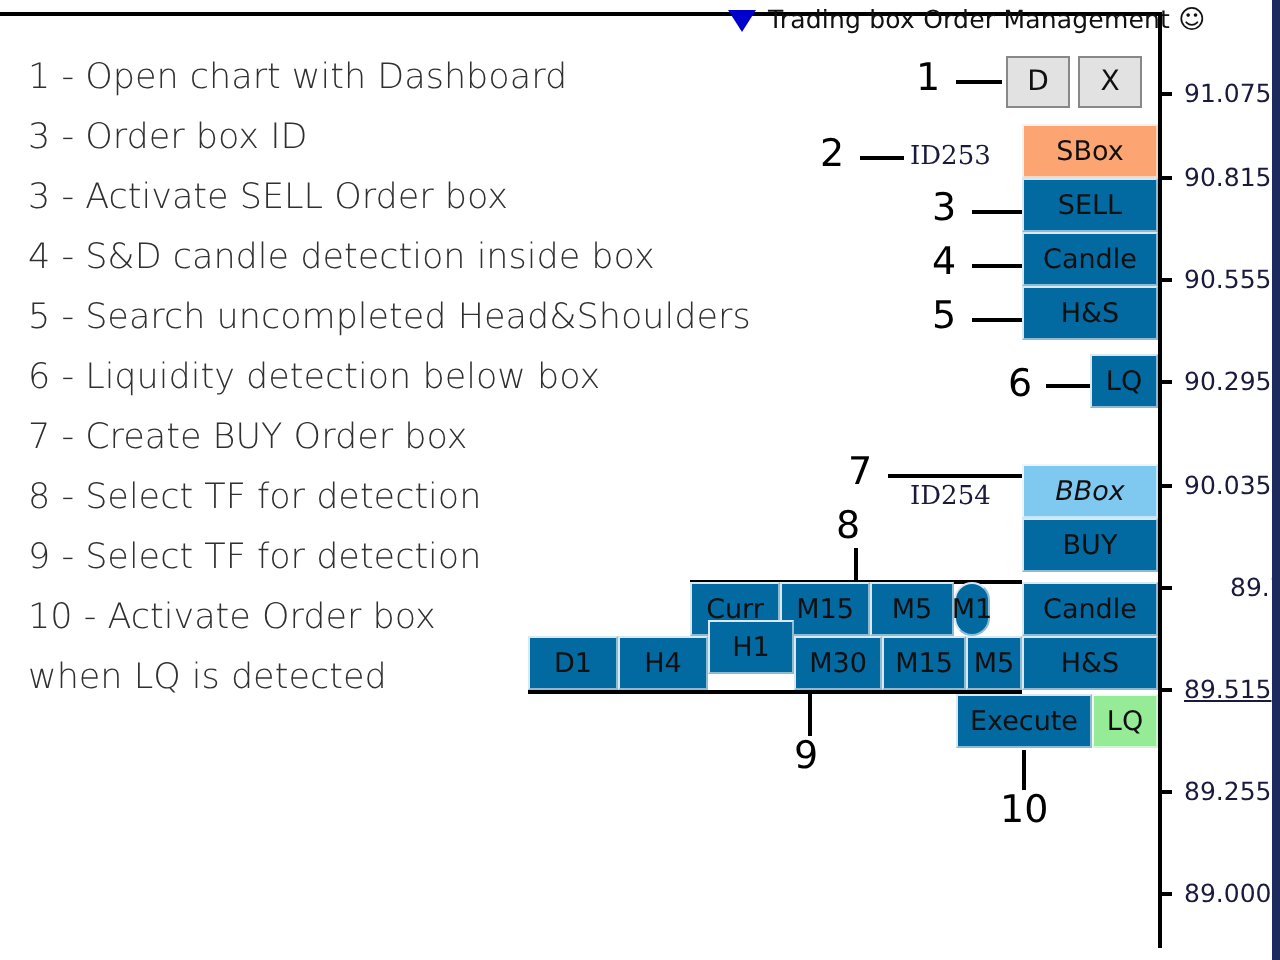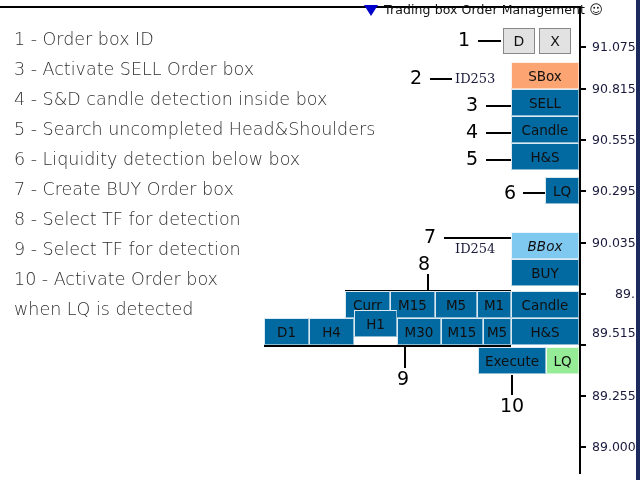--- a/index.html
+++ b/index.html
@@ -146,21 +146,22 @@
   <div class="top-rule"></div>
 
   <div class="triangle-marker"></div>
 
   <div class="panel-title">
     <span>Trading box Order Management</span>
     <span class="smiley">☺</span>
   </div>
 
   <div class="legend">
-    <div class="legend-line">1 - Order box ID</div>
+    <div class="legend-line">1 - Open chart with Dashboard</div>
+    <div class="legend-line">3 - Order box ID</div>
     <div class="legend-line">3 - Activate SELL Order box</div>
     <div class="legend-line">4 - S&amp;D candle detection inside box</div>
     <div class="legend-line">5 - Search uncompleted Head&amp;Shoulders</div>
     <div class="legend-line">6 - Liquidity detection below box</div>
     <div class="legend-line">7 - Create BUY Order box</div>
     <div class="legend-line">8 - Select TF for detection</div>
     <div class="legend-line">9 - Select TF for detection</div>
     <div class="legend-line">10 - Activate Order box</div>
     <div class="legend-line">when LQ is detected</div>
   </div>
@@ -206,21 +207,21 @@
   <div class="callout-num" style="left:424px; top:225px;">7</div>
   <div class="leader-h" style="left:444px; top:237px; width:67px;"></div>
 
   <div class="callout-num" style="left:418px; top:252px;">8</div>
   <div class="leader-v" style="left:427px; top:274px; height:18px;"></div>
   <div class="leader-h" style="left:345px; top:290px; width:166px;"></div>
 
   <div class="cell red" style="left:345px; top:291px; width:45px; height:27px;">Curr</div>
   <div class="cell red" style="left:390px; top:291px; width:45px; height:27px;">M15</div>
   <div class="cell red" style="left:435px; top:291px; width:42px; height:27px;">M5</div>
-  <div class="cell red" style="left:477px; top:291px; width:34px; height:27px;">M1</div>
+  <div class="cell red" style="left:477px; top:291px; width:18px; height:27px;border-radius:11px;">M1</div>
 
   <div class="cell red" style="left:264px; top:318px; width:45px; height:27px;">D1</div>
   <div class="cell red" style="left:309px; top:318px; width:45px; height:27px;">H4</div>
   <div class="cell red" style="left:354px; top:310px; width:43px; height:27px;">H1</div>
   <div class="cell red" style="left:397px; top:318px; width:44px; height:27px;">M30</div>
   <div class="cell red" style="left:441px; top:318px; width:42px; height:27px;">M15</div>
   <div class="cell red" style="left:483px; top:318px; width:28px; height:27px;">M5</div>
 
   <div class="leader-h" style="left:264px; top:345px; width:247px;"></div>
   <div class="leader-v" style="left:404px; top:346px; height:22px;"></div>
@@ -237,21 +238,21 @@
   <div class="price-label" style="top:81px;">90.815</div>
   <div class="price-tick" style="top:139px;"></div>
   <div class="price-label" style="top:132px;">90.555</div>
   <div class="price-tick" style="top:190px;"></div>
   <div class="price-label" style="top:183px;">90.295</div>
   <div class="price-tick" style="top:242px;"></div>
   <div class="price-label" style="top:235px;">90.035</div>
   <div class="price-tick" style="top:293px;"></div>
   <div class="price-label" style="top:286px;margin-left:23px;">89.775</div>
   <div class="price-tick" style="top:344px;"></div>
-  <div class="price-label" style="top:325px;">89.515</div>
+  <div class="price-label" style="top:337px;text-decoration:underline;">89.515</div>
   <div class="price-tick" style="top:395px;"></div>
   <div class="price-label" style="top:388px;">89.255</div>
   <div class="price-tick" style="top:446px;"></div>
   <div class="price-label" style="top:439px;">89.000</div>
 
   <div class="right-border"></div>
 
 </div>
 
 </body></html>

